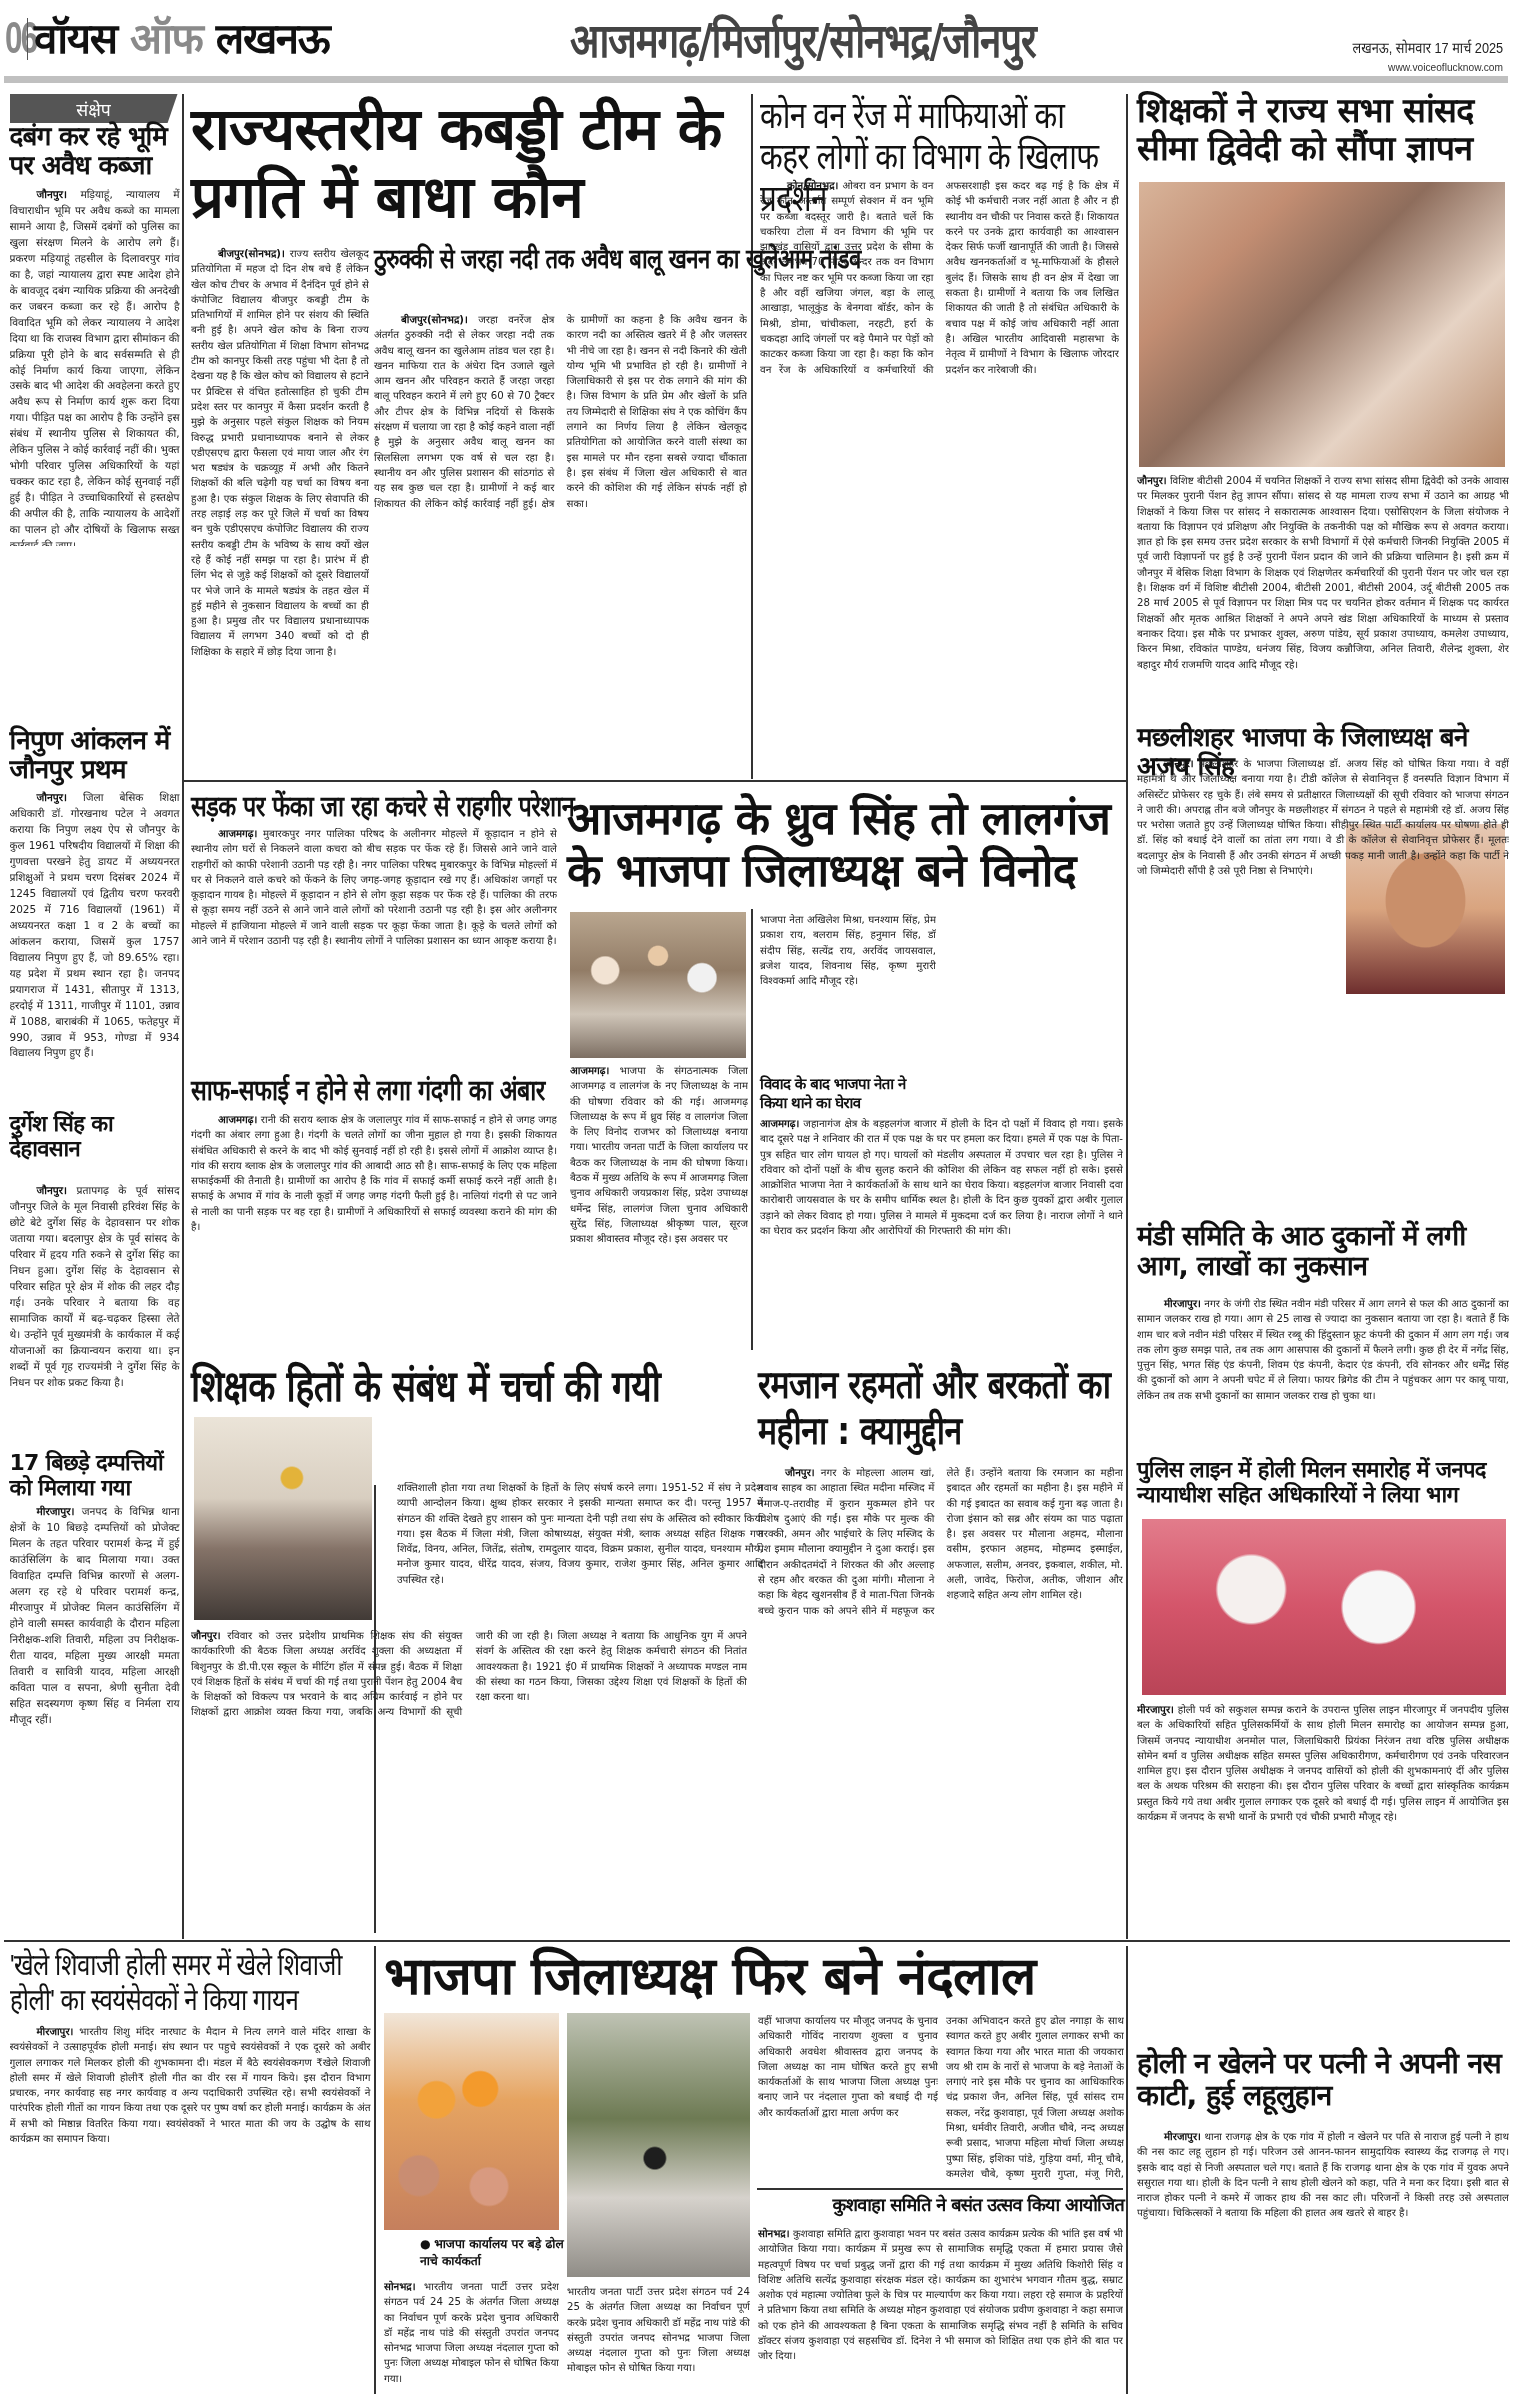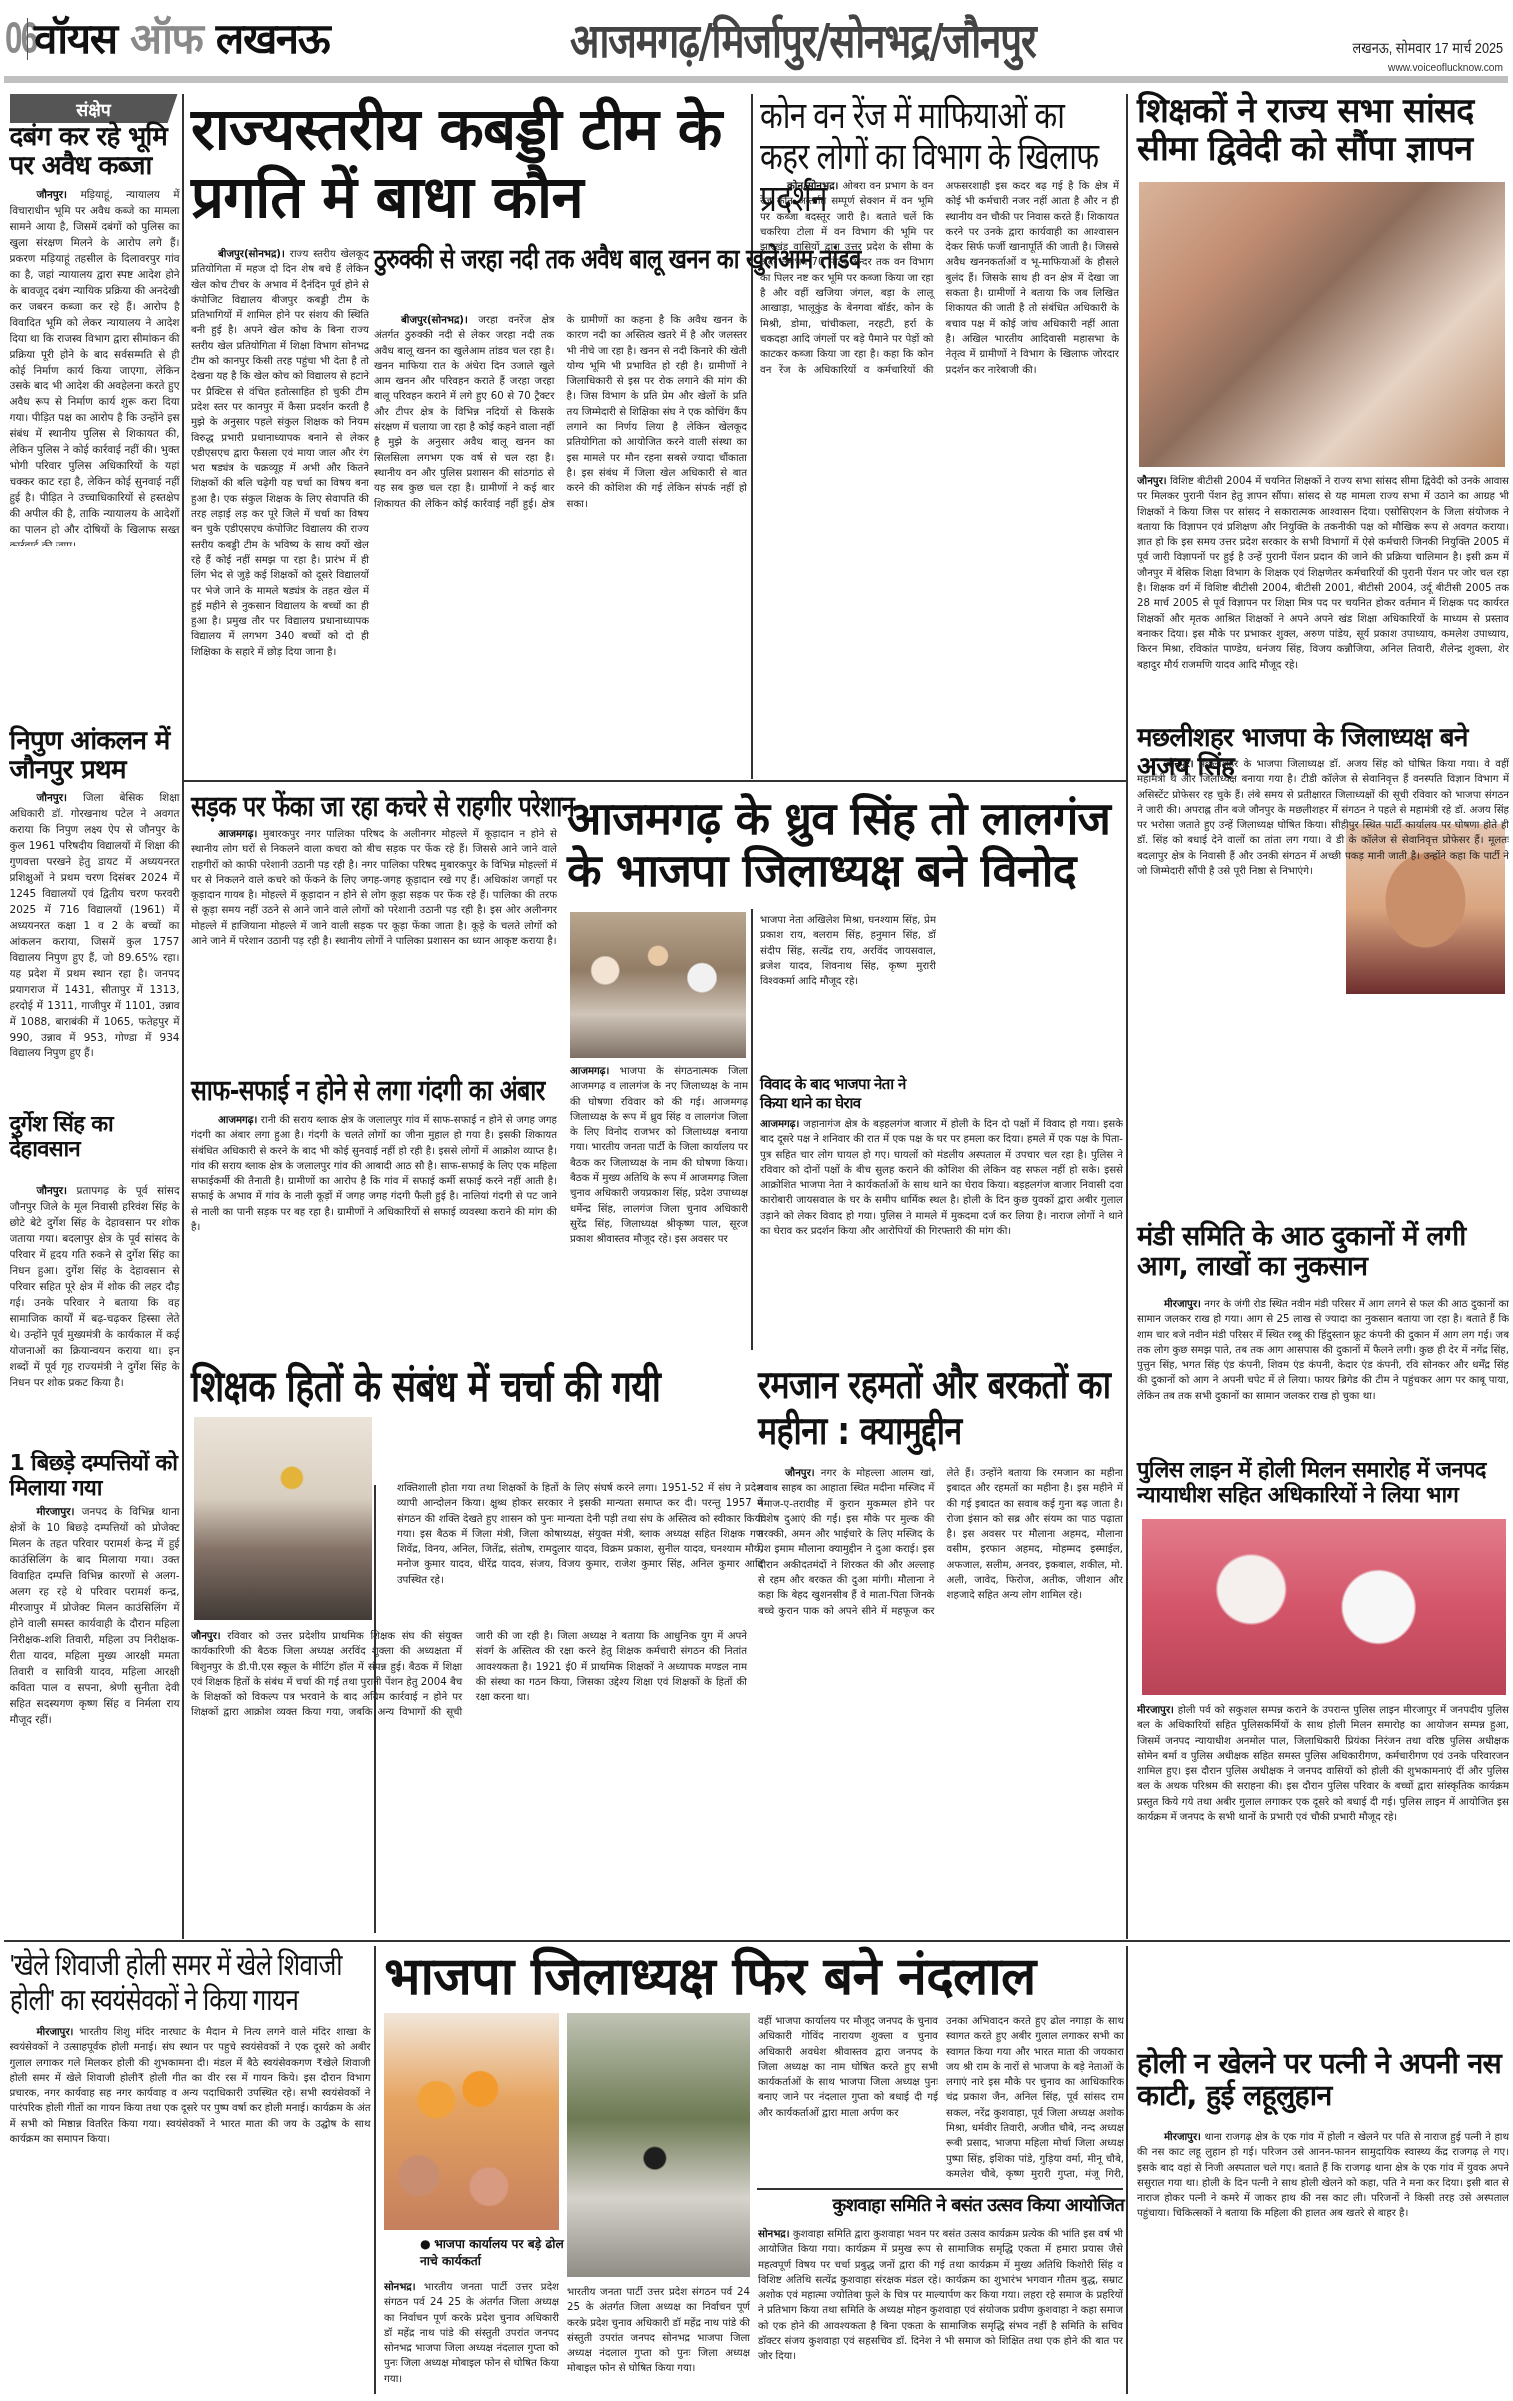--- a/index.html
+++ b/index.html
@@ -63,21 +63,21 @@
 <div class="vline" style="left:751px; top:94px; height:685px;"></div>
 <div class="vline" style="left:1126px; top:94px; height:1845px;"></div>
 <div class="vline" style="left:751px; top:909px; height:441px;"></div>
 <div class="vline" style="left:374px; top:1485px; height:448px;"></div>
 <div class="hline" style="left:183px; top:780px; width:570px;"></div>
 <div class="hline" style="left:753px; top:780px; width:373px;"></div>
 <div class="hline" style="left:4.1px; top:1940px; width:1506px;"></div>
 <div class="vline" style="left:374px; top:1946px; height:448px;"></div>
 <div class="vline" style="left:1126px; top:1946px; height:448px;"></div>
 
-<div class="abs tag-box" style="left:9.5px; top:94px; width:168px;font-weight:bold;">संक्षेप</div>
+<div class="abs tag-box" style="left:9.5px; top:94px; width:168px;">संक्षेप</div>
 
 <div class="abs" style="left:9.5px; top:122px; width:170px;">
   <div class="hl hl-s" style="font-size:26px;">दबंग कर रहे भूमि पर अवैध कब्जा</div>
   <div class="body" style="margin-top:6.8px; height:359px; font-size:10.5px;">
     <span class="indent"></span><b class="lead">जौनपुर।</b>
     <span>मड़ियाहूं, न्यायालय में विचाराधीन भूमि पर अवैध कब्जे का मामला सामने आया है, जिसमें दबंगों को पुलिस का खुला संरक्षण मिलने के आरोप लगे हैं। प्रकरण मड़ियाहूं तहसील के दिलावरपुर गांव का है, जहां न्यायालय द्वारा स्पष्ट आदेश होने के बावजूद दबंग न्यायिक प्रक्रिया की अनदेखी कर जबरन कब्जा कर रहे हैं। आरोप है विवादित भूमि को लेकर न्यायालय ने आदेश दिया था कि राजस्व विभाग द्वारा सीमांकन की प्रक्रिया पूरी होने के बाद सर्वसम्मति से ही कोई निर्माण कार्य किया जाएगा, लेकिन उसके बाद भी आदेश की अवहेलना करते हुए अवैध रूप से निर्माण कार्य शुरू करा दिया गया। पीड़ित पक्ष का आरोप है कि उन्होंने इस संबंध में स्थानीय पुलिस से शिकायत की, लेकिन पुलिस ने कोई कार्रवाई नहीं की। भुक्त भोगी परिवार पुलिस अधिकारियों के यहां चक्कर काट रहा है, लेकिन कोई सुनवाई नहीं हुई है। पीड़ित ने उच्चाधिकारियों से हस्तक्षेप की अपील की है, ताकि न्यायालय के आदेशों का पालन हो और दोषियों के खिलाफ सख्त कार्रवाई की जाए।</span>
   </div>
 </div>
 
 <div class="abs" style="left:9.5px; top:726px; width:170px;">
@@ -90,21 +90,21 @@
 
 <div class="abs" style="left:9.5px; top:1112px; width:170px;">
   <div class="hl hl-s" style="font-size:22px;">दुर्गेश सिंह का देहावसान</div>
   <div class="body" style="margin-top:22px; height:292px; font-size:10.5px;">
     <span class="indent"></span><b class="lead">जौनपुर।</b>
     <span>प्रतापगढ़ के पूर्व सांसद जौनपुर जिले के मूल निवासी हरिवंश सिंह के छोटे बेटे दुर्गेश सिंह के देहावसान पर शोक जताया गया। बदलापुर क्षेत्र के पूर्व सांसद के परिवार में हृदय गति रुकने से दुर्गेश सिंह का निधन हुआ। दुर्गेश सिंह के देहावसान से परिवार सहित पूरे क्षेत्र में शोक की लहर दौड़ गई। उनके परिवार ने बताया कि वह सामाजिक कार्यों में बढ़-चढ़कर हिस्सा लेते थे। उन्होंने पूर्व मुख्यमंत्री के कार्यकाल में कई योजनाओं का क्रियान्वयन कराया था। इन शब्दों में पूर्व गृह राज्यमंत्री ने दुर्गेश सिंह के निधन पर शोक प्रकट किया है।</span>
   </div>
 </div>
 
 <div class="abs" style="left:9.5px; top:1451px; width:170px;">
-  <div class="hl hl-s" style="font-size:22px;">1 बिछड़े दम्पत्तियों को मिलाया गया</div>
+  <div class="hl hl-s" style="font-size:22px;">17 बिछड़े दम्पत्तियों को मिलाया गया</div>
   <div class="body" style="margin-top:4.1px; height:407px; font-size:10.5px;">
     <span class="indent"></span><b class="lead">मीरजापुर।</b>
     <span>जनपद के विभिन्न थाना क्षेत्रों के 10 बिछड़े दम्पत्तियों को प्रोजेक्ट मिलन के तहत परिवार परामर्श केन्द्र में हुई काउंसिलिंग के बाद मिलाया गया। उक्त विवाहित दम्पत्ति विभिन्न कारणों से अलग-अलग रह रहे थे परिवार परामर्श कन्द्र, मीरजापुर में प्रोजेक्ट मिलन काउंसिलिंग में होने वाली समस्त कार्यवाही के दौरान महिला निरीक्षक-शशि तिवारी, महिला उप निरीक्षक-रीता यादव, महिला मुख्य आरक्षी ममता तिवारी व सावित्री यादव, महिला आरक्षी कविता पाल व सपना, श्रेणी सुनीता देवी सहित सदस्यगण कृष्ण सिंह व निर्मला राय मौजूद रहीं।</span>
   </div>
 </div>
 
 <div class="abs hl hl-xl" style="left:191px; top:95px; width:556px;">राज्यस्तरीय कबड्डी टीम के प्रगति में बाधा कौन</div>
 <div class="abs body narrow" style="left:191px; top:246px; width:178px; height:529px;">
   <span class="indent"></span><b class="lead">बीजपुर(सोनभद्र)।</b>
   <span>राज्य स्तरीय खेलकूद प्रतियोगिता में महज दो दिन शेष बचे हैं लेकिन खेल कोच टीचर के अभाव में दैनंदिन पूर्व होने से कंपोजिट विद्यालय बीजपुर कबड्डी टीम के प्रतिभागियों में शामिल होने पर संशय की स्थिति बनी हुई है। अपने खेल कोच के बिना राज्य स्तरीय खेल प्रतियोगिता में शिक्षा विभाग सोनभद्र टीम को कानपुर किसी तरह पहुंचा भी देता है तो देखना यह है कि खेल कोच को विद्यालय से हटाने पर प्रैक्टिस से वंचित हतोत्साहित हो चुकी टीम प्रदेश स्तर पर कानपुर में कैसा प्रदर्शन करती है मुझे के अनुसार पहले संकुल शिक्षक को नियम विरुद्ध प्रभारी प्रधानाध्यापक बनाने से लेकर एडीएसएच द्वारा फैसला एवं माया जाल और रंग भरा षड्यंत्र के चक्रव्यूह में अभी और कितने शिक्षकों की बलि चढ़ेगी यह चर्चा का विषय बना हुआ है। एक संकुल शिक्षक के लिए सेवापति की तरह लड़ाई लड़ कर पूरे जिले में चर्चा का विषय बन चुके एडीएसएच कंपोजिट विद्यालय की राज्य स्तरीय कबड्डी टीम के भविष्य के साथ क्यों खेल रहे हैं कोई नहीं समझ पा रहा है। प्रारंभ में ही लिंग भेद से जुड़े कई शिक्षकों को दूसरे विद्यालयों पर भेजे जाने के मामले षड्यंत्र के तहत खेल में हुई महीने से नुकसान विद्यालय के बच्चों का ही हुआ है। प्रमुख तौर पर विद्यालय प्रधानाध्यापक विद्यालय में लगभग 340 बच्चों को दो ही शिक्षिका के सहारे में छोड़ दिया जाना है।</span>

